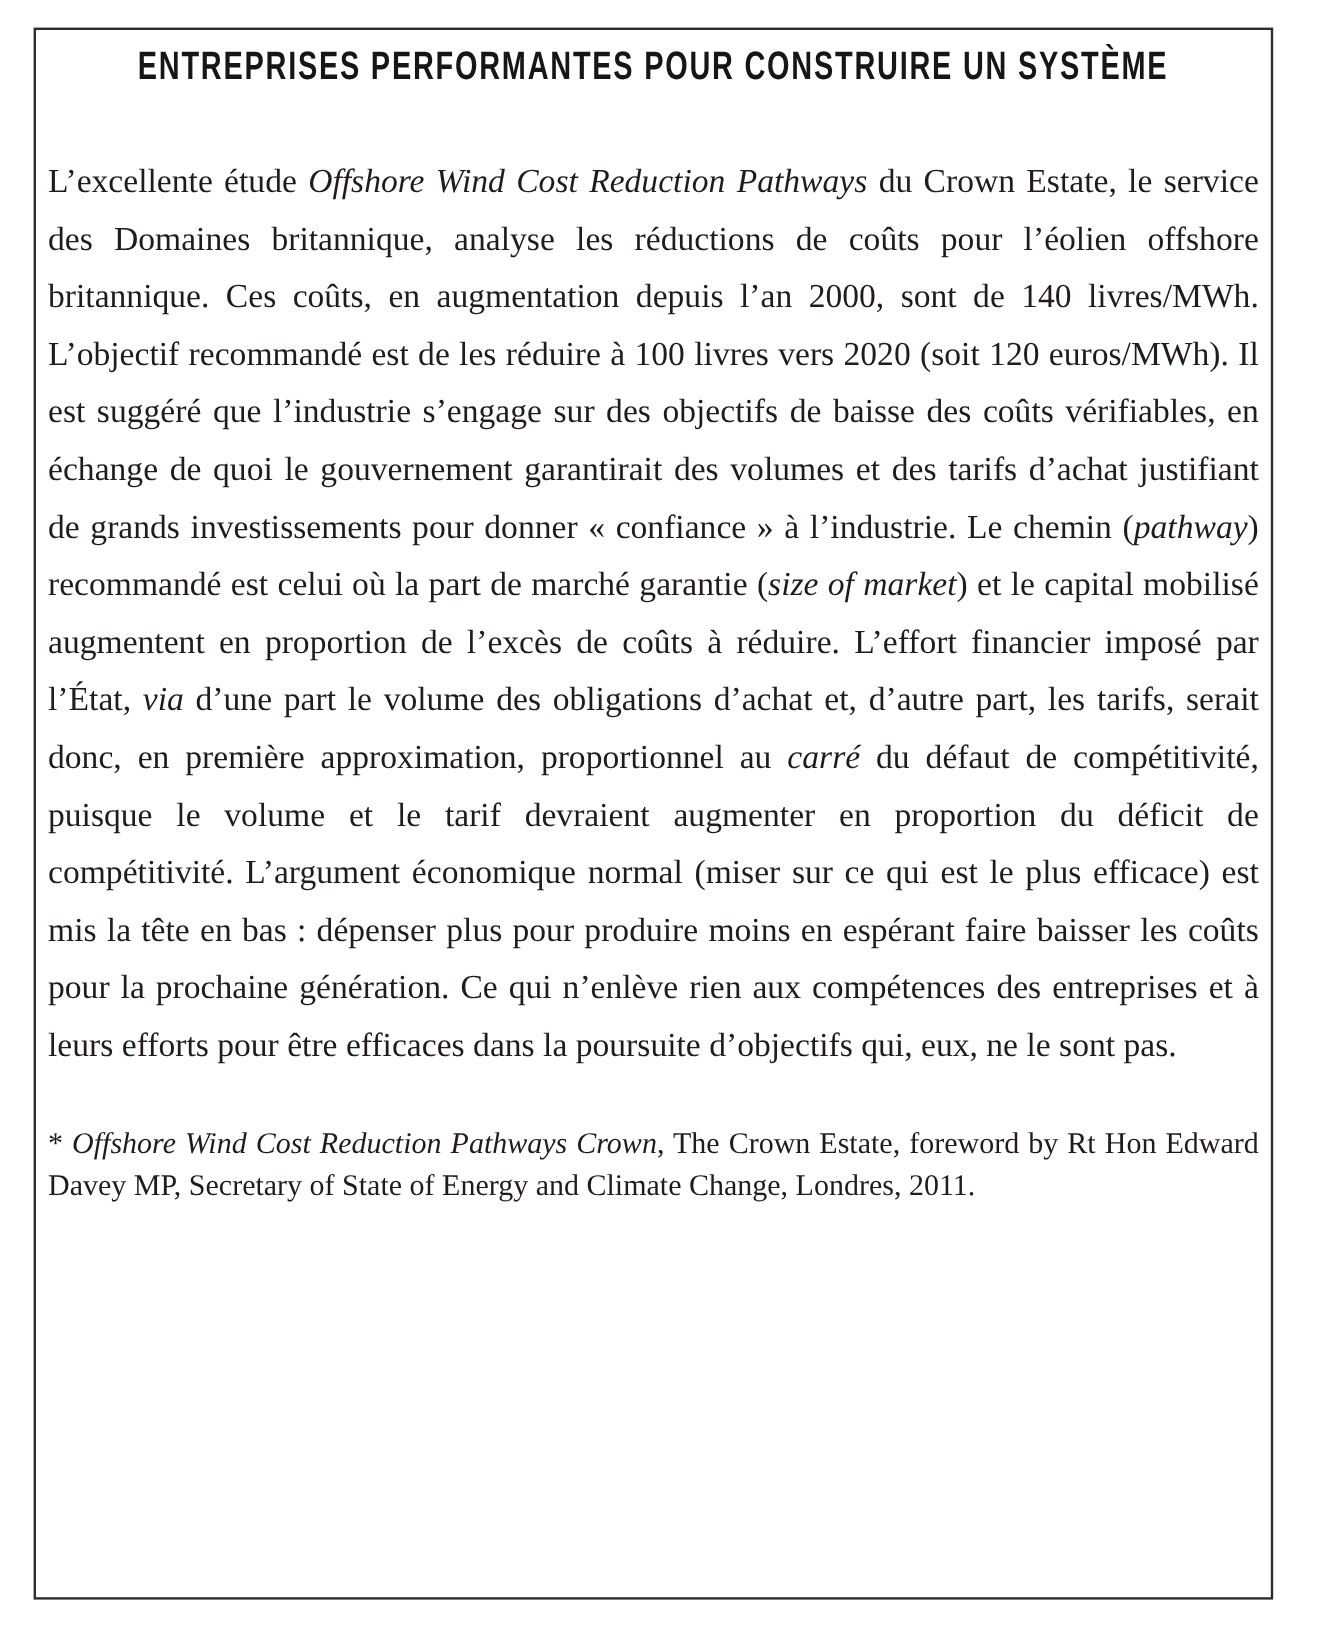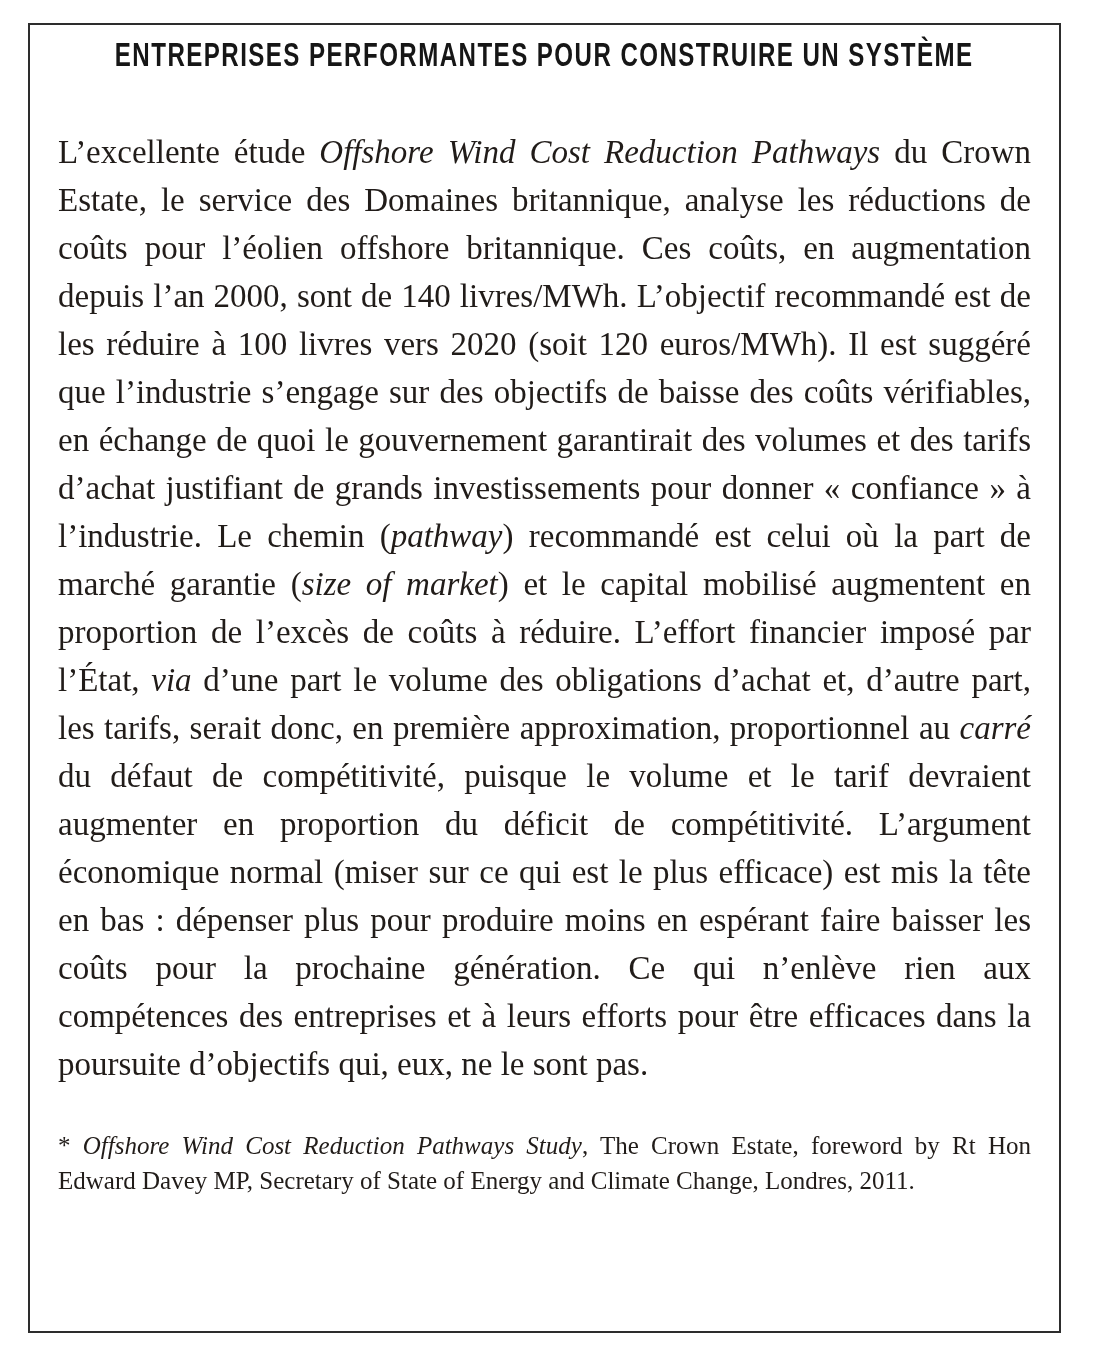--- a/index.html
+++ b/index.html
@@ -14,21 +14,21 @@
   }
 
   .frame {
     position: absolute;
     left: 28px;
     top: 23px;
     width: 1033px;
     height: 1310px;
     border: 2px solid var(--border, #2d2d2d);
     background: var(--background, #ffffff);
-    padding: 0 28px;
+    padding: 0 10px;
     overflow: hidden;
   }
 
   .title {
     margin-top: 6px;
     font-family: "Liberation Sans", sans-serif;
     font-weight: 700;
     font-size: 33px;
     line-height: 47px;
     letter-spacing: 2px;
@@ -42,21 +42,21 @@
   }
   .title-line > span {
     white-space: nowrap;
     transform: scaleX(0.73);
     transform-origin: 50% 50%;
   }
 
   .body-text {
     margin-top: 50px;
     font-family: "Liberation Serif", serif;
-    font-size: 33px;
+    font-size: 28px;
     line-height: 48px;
     color: var(--body_text, #211c19);
     text-align: justify;
     text-justify: inter-word;
   }
 
   .footnote {
     margin-top: 40px;
     font-family: "Liberation Serif", serif;
     font-size: 25px;
@@ -73,16 +73,16 @@
   <div class="frame">
 
     <div class="title">
       <div class="title-line">
         <span>ENTREPRISES PERFORMANTES POUR CONSTRUIRE UN SYSTÈME</span>
       </div>
     </div>
 
     <p class="body-text"><span>L’excellente étude </span><span style="font-style: italic;">Offshore Wind Cost Reduction Pathways</span><span> du Crown Estate, le service des Domaines britannique, analyse les réductions de coûts pour l’éolien offshore britannique. Ces coûts, en augmentation depuis l’an 2000, sont de 140 livres/MWh. L’objectif recommandé est de les réduire à 100 livres vers 2020 (soit 120 euros/MWh). Il est suggéré que l’industrie s’engage sur des objectifs de baisse des coûts vérifiables, en échange de quoi le gouvernement garantirait des volumes et des tarifs d’achat justifiant de grands investissements pour donner «&nbsp;confiance&nbsp;» à l’industrie. Le chemin (</span><span style="font-style: italic;">pathway</span><span>) recommandé est celui où la part de marché garantie (</span><span style="font-style: italic;">size of market</span><span>) et le capital mobilisé augmentent en proportion de l’excès de coûts à réduire. L’effort financier imposé par l’État, </span><span style="font-style: italic;">via</span><span> d’une part le volume des obligations d’achat et, d’autre part, les tarifs, serait donc, en première approximation, proportionnel au </span><span style="font-style: italic;">carré</span><span> du défaut de compétitivité, puisque le volume et le tarif devraient augmenter en proportion du déficit de compétitivité. L’argument économique normal (miser sur ce qui est le plus efficace) est mis la tête en bas&nbsp;: dépenser plus pour produire moins en espérant faire baisser les coûts pour la prochaine génération. Ce qui n’enlève rien aux compétences des entreprises et à leurs efforts pour être efficaces dans la poursuite d’objectifs qui, eux, ne le sont pas.</span></p>
 
-    <p class="footnote"><span>* </span><span style="font-style: italic;">Offshore Wind Cost Reduction Pathways Study</span><span>, The Crown Estate, foreword by Rt Hon Edward Davey MP, Secretary of State of Energy and Climate Change, Londres, 2011.</span></p>
+    <p class="footnote"><span>* </span><span style="font-style: italic;">Offshore Wind Cost Reduction Pathways Crown</span><span>, The Crown Estate, foreword by Rt Hon Edward Davey MP, Secretary of State of Energy and Climate Change, Londres, 2011.</span></p>
 
   </div>
 </div>
 
 </body></html>

